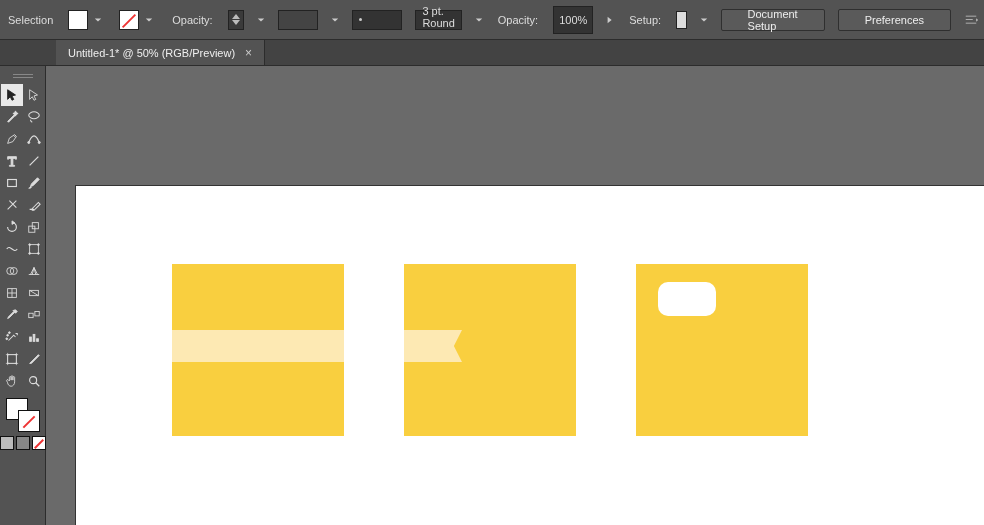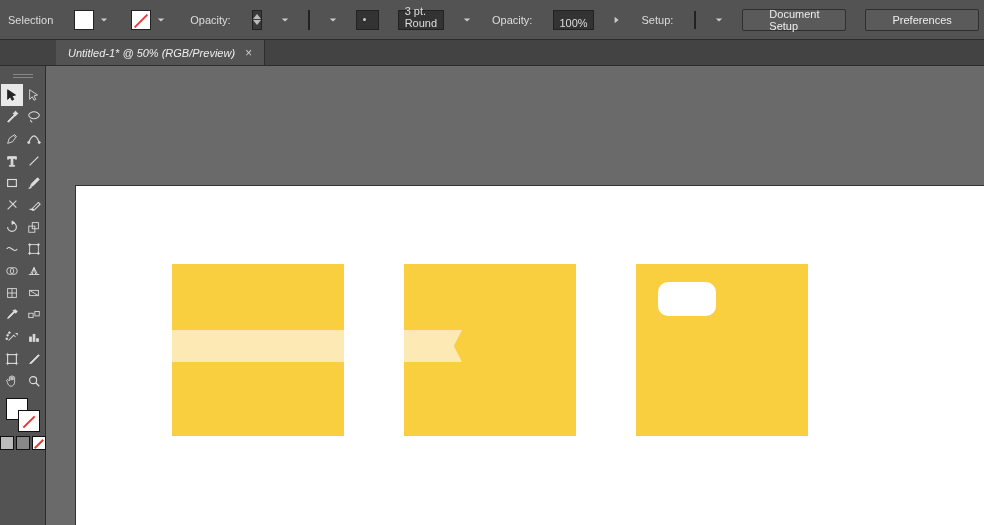--- a/index.html
+++ b/index.html
@@ -6,51 +6,50 @@
   body { background:#4a4a4a; width:984px; height:525px; overflow:hidden; color:#ddd; font-size:11px; }
 
   
   .options-bar {
     height:40px;
     background:#535353;
     border-bottom:1px solid #2c2c2c;
     display:flex;
     align-items:center;
     padding:0 6px;
-    gap:19px;
+    gap:13px;
   }
   .opt-label { color:#ddd; font-size:11px; padding:0 2px; white-space:nowrap; }
   .swatch-group { display:flex; align-items:center; gap:2px; }
   .swatch { width:20px; height:20px; background:#fff; border:1px solid #222; }
   .swatch.none { background:#fff; position:relative; }
   .swatch.none::after { content:""; position:absolute; left:0; right:0; top:50%; height:2px; background:#e33; transform:rotate(-45deg); }
   .chev-btn { width:16px; height:20px; display:flex; align-items:center; justify-content:center; background:#535353; cursor:pointer; }
   .chev-btn svg { width:8px; height:8px; fill:#ccc; }
   .stroke-stepper { width:36px; height:20px; background:#3a3a3a; border:1px solid #222; display:flex; flex-direction:column; align-items:center; justify-content:center; }
   .stroke-stepper .updown { display:flex; flex-direction:column; gap:1px; }
   .stroke-stepper .updown svg{ width:8px; height:5px; fill:#bbb; }
   .long-input { height:20px; background:#444; border:1px solid #222; }
   .brush-line { width:100px; height:20px; background:#333; border:1px solid #222; display:flex; align-items:center; padding:0 6px; justify-content:flex-start; }
   .brush-line .dot{ width:3px; height:3px; border-radius:50%; background:#ccc; margin-right:6px;}
   .brush-label-box{ width:80px; height:20px; background:#333; border:1px solid #222; display:flex; align-items:flex-end; padding:0 6px; color:#ddd;}
-  .opacity-field { width:46px; height:20px; background:#333; border:1px solid #222; color:#ddd; display:flex; align-items:flex-end; padding:0 5px; }
+  .opacity-field { width:46px; height:28px; background:#333; border:1px solid #222; color:#ddd; display:flex; align-items:center; padding:0 5px; }
   .style-swatch { width:22px; height:18px; background:#ddd; border:1px solid #222; }
   .top-button { height:22px; padding:0 26px; background:#5a5a5a; border:1px solid #2f2f2f; color:#eee; font-size:11px; display:flex; align-items:center; border-radius:2px; cursor:pointer; }
   .flyout-icon { width:20px; height:20px; display:flex; align-items:center; justify-content:center; }
   .flyout-icon svg{ width:14px; height:14px; fill:#ccc;}
 
   
   .tab-strip {
     height:26px;
     background:#434343;
     border-bottom:1px solid #2c2c2c;
     display:flex;
     align-items:stretch;
     padding-left:56px;
-    font-style:italic;
   }
   .tab {
     background:#535353;
     display:flex;
     align-items:center;
     padding:0 12px;
     gap:10px;
     color:#eee;
     font-size:11px;
     border-right:1px solid #2c2c2c;

